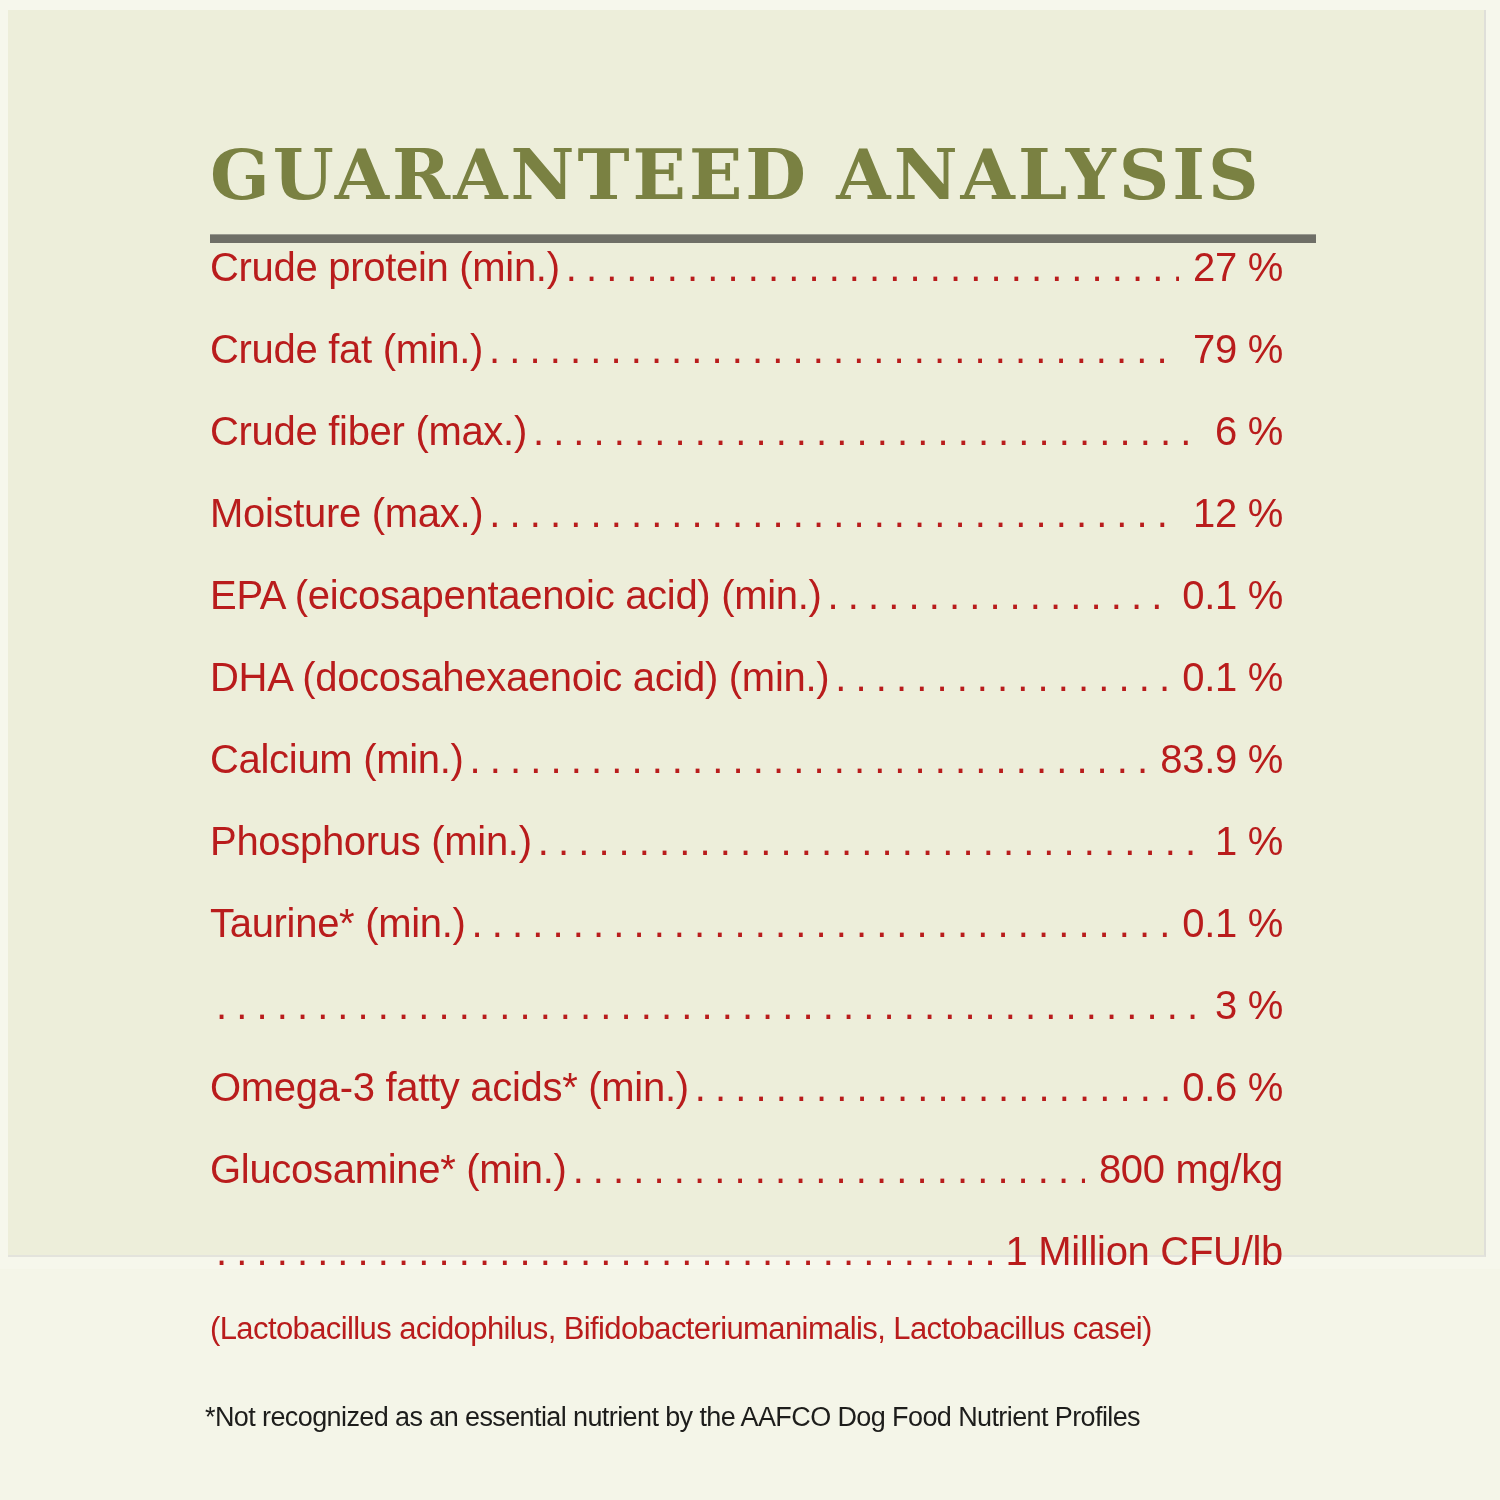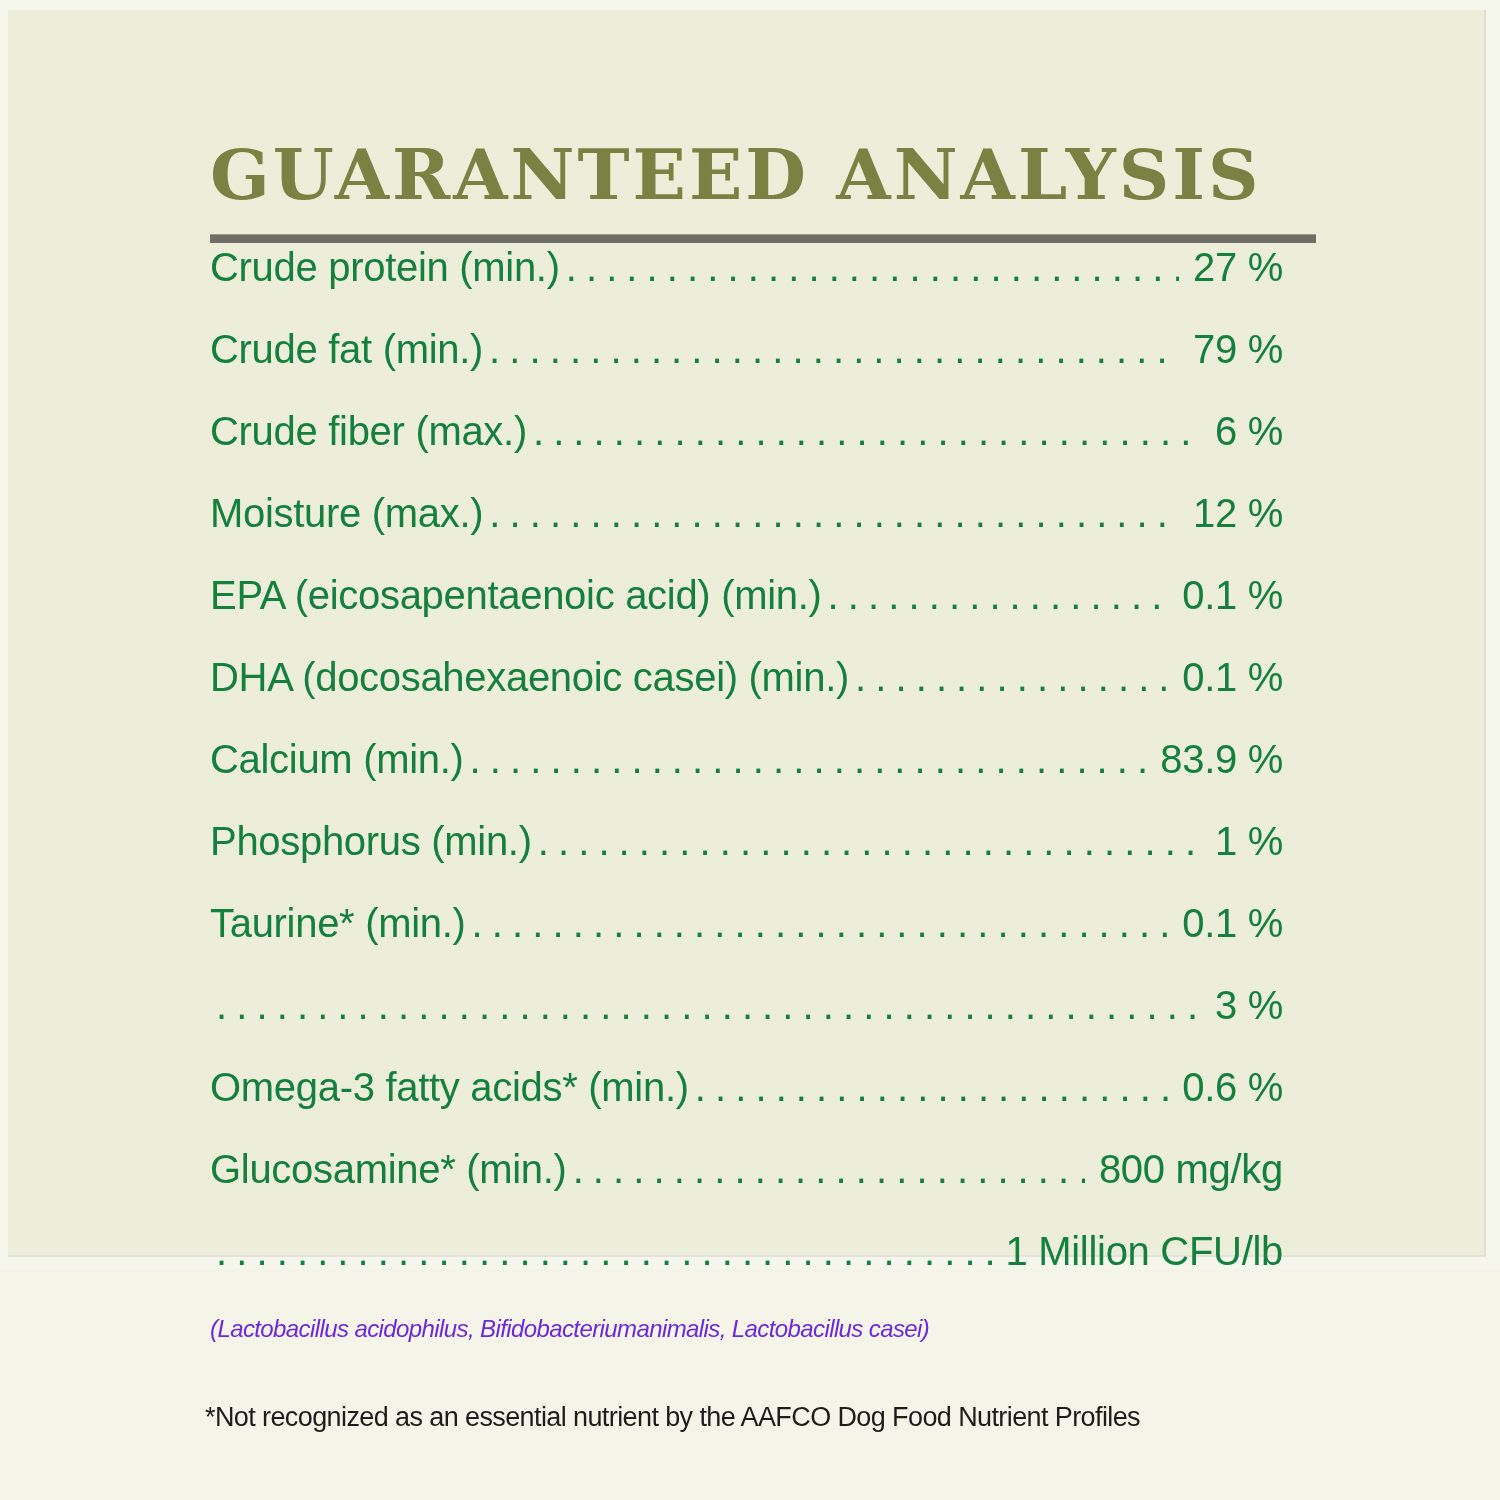--- a/index.html
+++ b/index.html
@@ -54,21 +54,21 @@
   }
   .rows {
     padding-right: 33px; 
     margin-top: 2px;
   }
   .row {
     display: flex;
     align-items: baseline;
     height: 82px;
     font-size: 40px;
-    color: #15803d;
+    color: #b91c1c;
     letter-spacing: -0.3px;
   }
   .row .label {
     white-space: nowrap;
     flex: 0 0 auto;
   }
   .row .leader {
     flex: 1 1 auto;
     overflow: hidden;
     white-space: nowrap;
@@ -76,26 +76,25 @@
     padding-left: 6px;
     min-width: 30px;
   }
   .row .value {
     flex: 0 0 auto;
     white-space: nowrap;
     padding-left: 14px;
   }
   .subnote {
     margin-top: -6px;
-    font-size: 24px;
+    font-size: 31px;
     letter-spacing: -0.6px;
-    color: #6d28d9;
+    color: #b91c1c;
     line-height: 48px;
     white-space: nowrap;
-    font-style: italic;
   }
   .footnote {
     margin-top: 44px;
     margin-left: -5px;
     font-size: 27px;
     letter-spacing: -0.6px;
     color: #1d1d1b;
     line-height: 40px;
     white-space: nowrap;
   }
@@ -130,21 +129,21 @@
           <span class="label">Moisture (max.)</span>
           <span class="leader">. . . . . . . . . . . . . . . . . . . . . . . . . . . . . . . . . . . . . . . . . . . . . . . . . . . . . . . . . . . . . . . . . . . . . . . . . . . . . . . . </span>
           <span class="value">12 %</span>
         </div>
         <div class="row">
           <span class="label">EPA (eicosapentaenoic acid) (min.)</span>
           <span class="leader">. . . . . . . . . . . . . . . . . . . . . . . . . . . . . . . . . . . . . . . . . . . . . . . . . . . . . . . . . . . . . . . . . . . . . . . . . . . . . . . . </span>
           <span class="value">0.1 %</span>
         </div>
         <div class="row">
-          <span class="label">DHA (docosahexaenoic casei) (min.)</span>
+          <span class="label">DHA (docosahexaenoic acid) (min.)</span>
           <span class="leader">. . . . . . . . . . . . . . . . . . . . . . . . . . . . . . . . . . . . . . . . . . . . . . . . . . . . . . . . . . . . . . . . . . . . . . . . . . . . . . . . </span>
           <span class="value">0.1 %</span>
         </div>
         <div class="row">
           <span class="label">Calcium (min.)</span>
           <span class="leader">. . . . . . . . . . . . . . . . . . . . . . . . . . . . . . . . . . . . . . . . . . . . . . . . . . . . . . . . . . . . . . . . . . . . . . . . . . . . . . . . </span>
           <span class="value">83.9 %</span>
         </div>
         <div class="row">
           <span class="label">Phosphorus (min.)</span>

